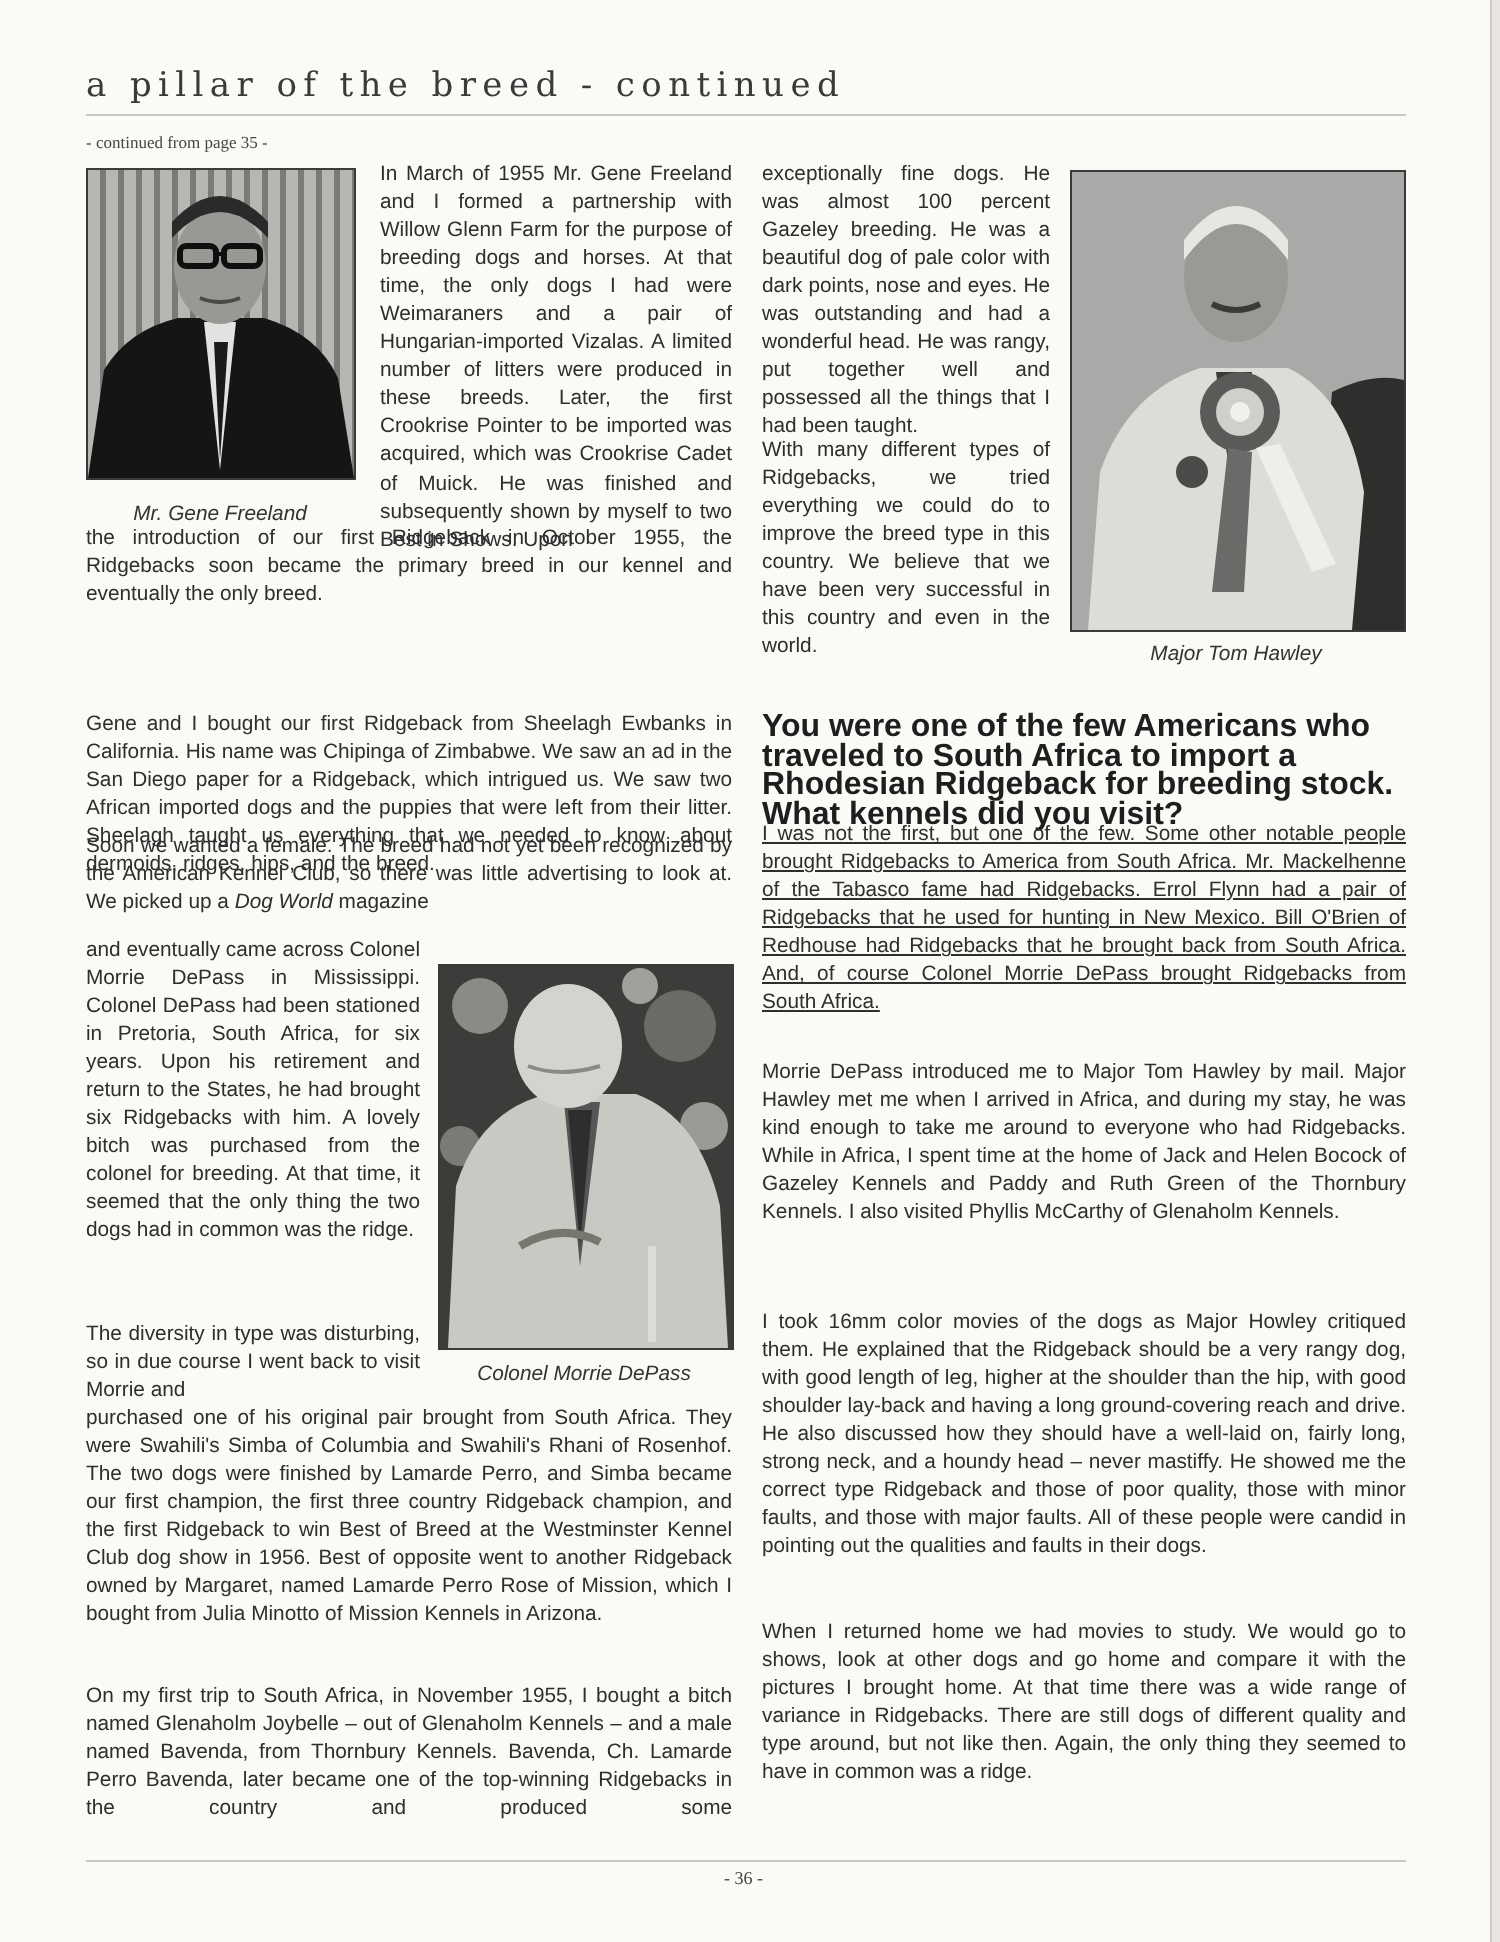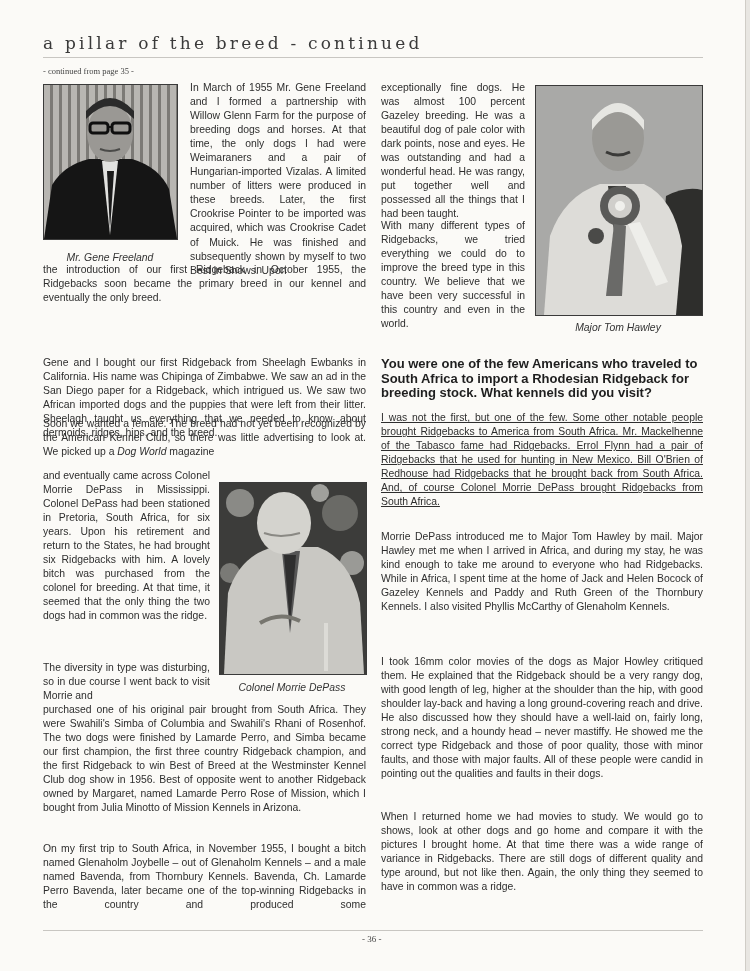--- a/index.html
+++ b/index.html
@@ -34,21 +34,21 @@
   .text i { font-style: italic; }
   .photo {
     position: absolute; border: 1.5px solid #3a3a3a; overflow: hidden;
   }
   .caption {
     position: absolute; font-style: italic; font-size: 10.4px; color: #333;
     text-align: center; white-space: nowrap;
   }
   .heading {
     position: absolute; left: 381px; top: 357px; width: 322px;
-    font-weight: bold; font-size: 13px; line-height: 14.5px; color: #1e1e1e;
+    font-weight: bold; font-size: 16px; line-height: 14.5px; color: #1e1e1e;
   }
   .bottom-rule {
     position: absolute; left: 43px; top: 930px; width: 660px; height: 1px;
     background: #c8c6c2;
   }
   .page-number {
     position: absolute; left: 362px; top: 934px; font-family: "Liberation Serif", serif;
     font-size: 9px; color: #444;
   }
   .last-line { text-align-last: justify; }

